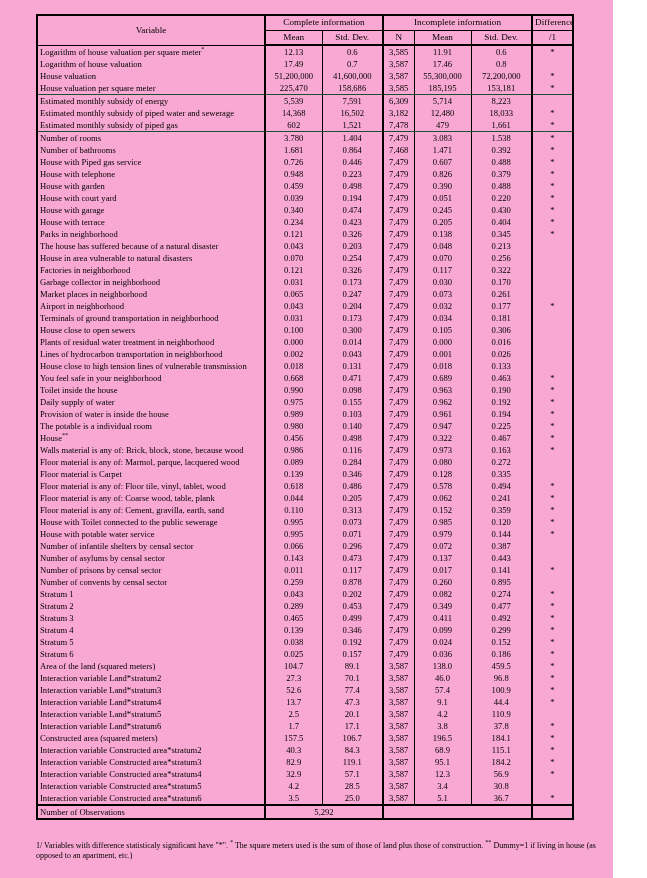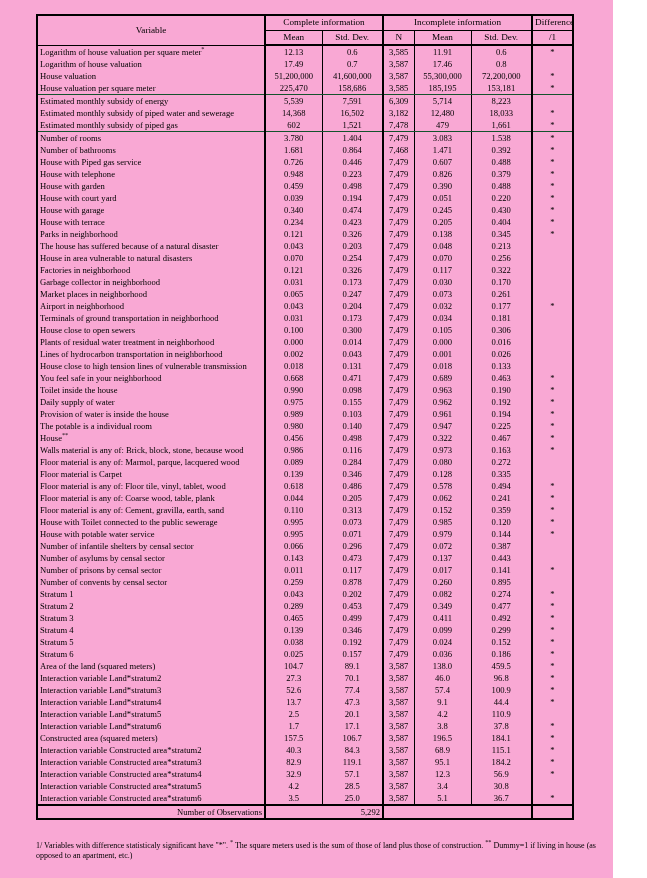--- a/index.html
+++ b/index.html
@@ -32,21 +32,21 @@
   thead tr.sub th { border-bottom: 2px solid #000; }
   th.h-var { border-right: 2px solid #000; border-bottom: 2px solid #000; }
   th.br1 { border-right: 1px solid #000; }
   th.br2 { border-right: 2px solid #000; }
 
   td.var { text-align: left; border-right: 2px solid #000; }
   td.c   { text-align: center; }
   td.br1 { border-right: 1px solid #000; }
   td.br2 { border-right: 2px solid #000; }
   tr.section-end td { border-bottom: 1px solid #14532d; }
-  tr.obs td { border-top: 2px solid #000; text-align: right; }
+  tr.obs td { border-top: 2px solid #000; }
 
   sup { font-size: 6.3px; line-height: 0; }
 
   .footnote {
     position: absolute; left: 36px; top: 833px; width: 575px;
     font-size: 8px; line-height: 1.3; white-space: normal;
   }
 </style>
 </head>
 <body>

